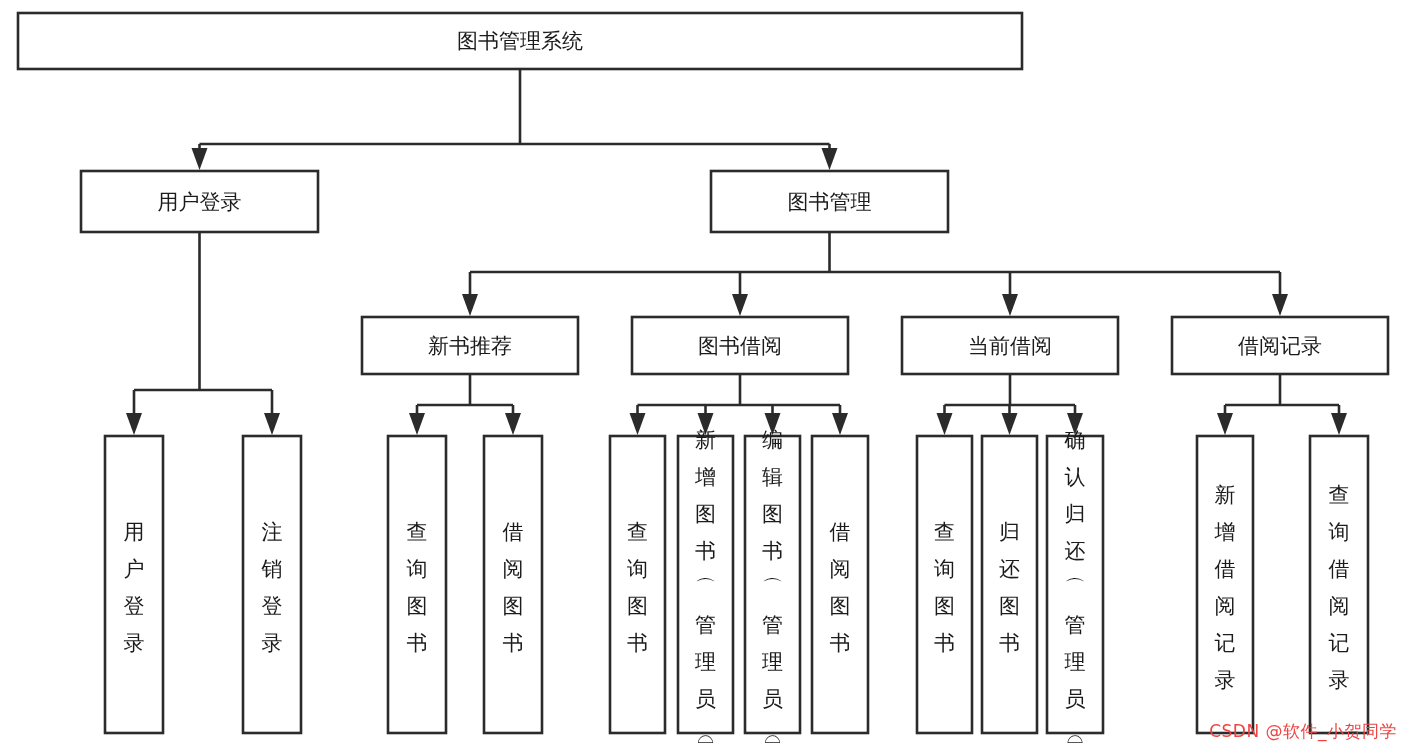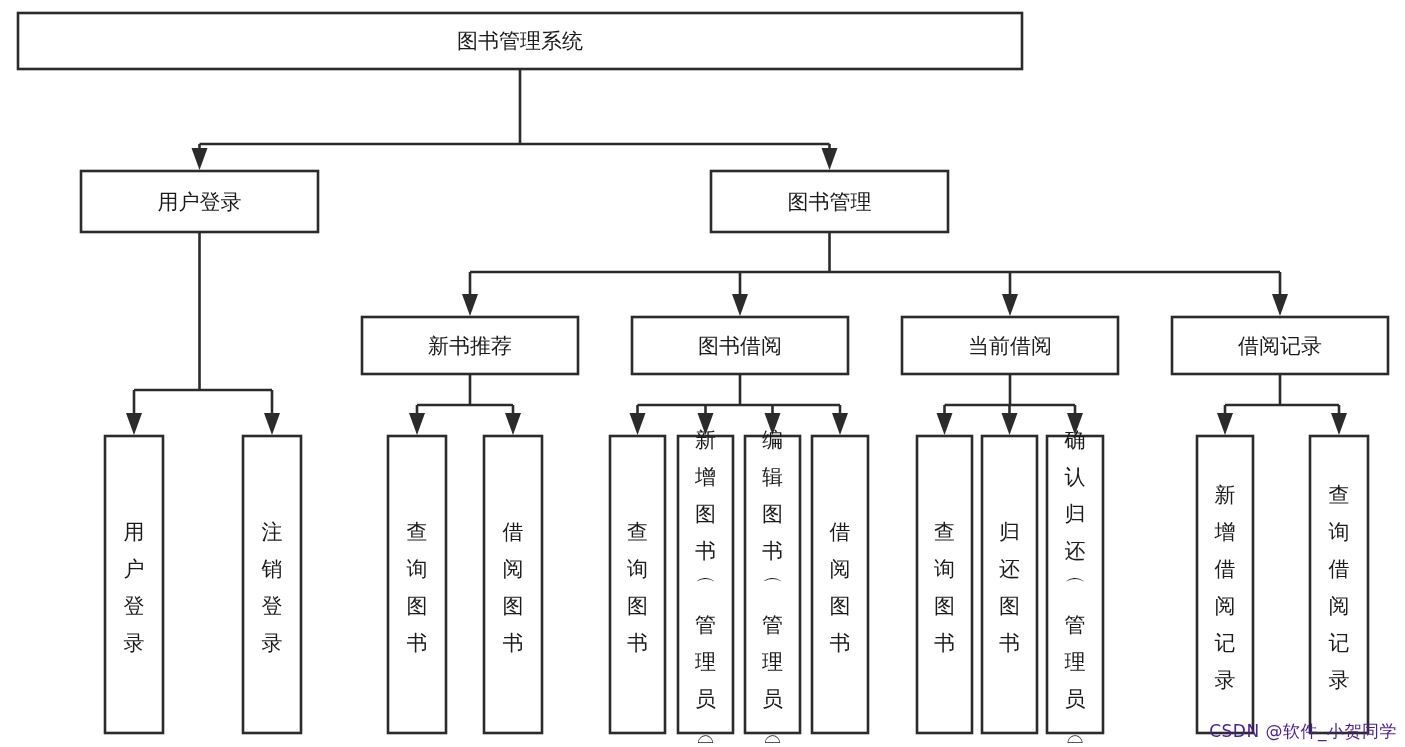--- a/index.html
+++ b/index.html
@@ -46,21 +46,21 @@
   .arrow-head {
     fill: #2b2b2b;
     stroke: none;
   }
   .watermark {
     position: absolute;
     right: 8px;
     bottom: 4px;
     font-family: "DejaVu Sans", "Liberation Sans", sans-serif;
     font-size: 17px;
-    color: #4c1d95;
+    color: #ef4444;
     letter-spacing: 0.5px;
     white-space: nowrap;
     pointer-events: none;
     user-select: none;
   }
 </style>
 </head>
 <body>
 
 <svg id="diagram" viewBox="0 0 1405 747" xmlns="http://www.w3.org/2000/svg">

